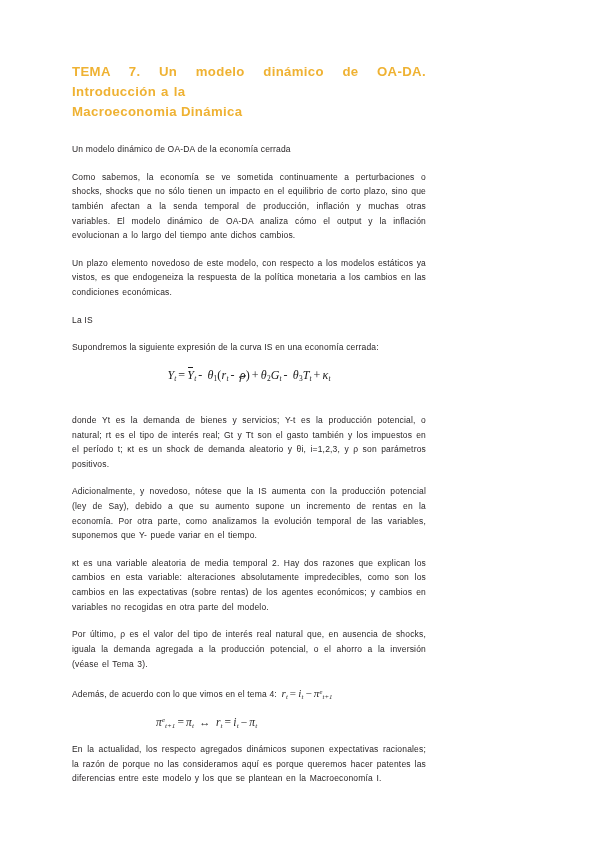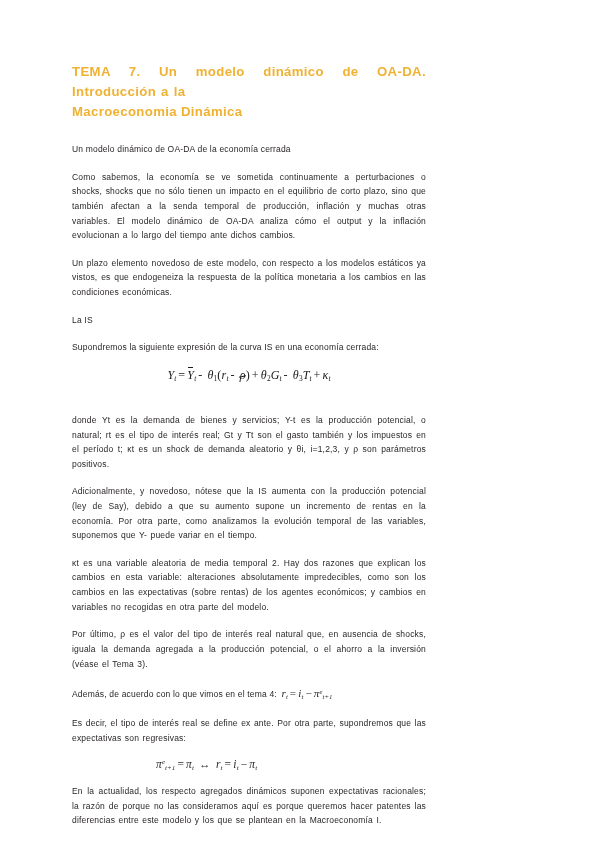--- a/index.html
+++ b/index.html
@@ -159,21 +159,20 @@
 
   <p class="body-text loose">Por último, ρ es el valor del tipo de interés real natural que, en ausencia de shocks, iguala la demanda agregada a la producción potencial, o el ahorro a la inversión (véase el Tema 3).</p>
 
   <p class="body-text">
     <span>Además, de acuerdo con lo que vimos en el tema 4:</span>
     <span class="math-inline">
       <span class="mvar">r</span><sub>t</sub><span class="op">=</span><span class="mvar">i</span><sub>t</sub><span class="op">−</span><span class="mvar">π</span><sup>e</sup><sub>t+1</sub>
     </span>
   </p>
 
-  <p class="body-text loose">Es decir, el tipo de interés real se define ex ante. Por otra parte, supondremos que las expectativas son regresivas:</p>
 
   <div class="math-indent">
     <span class="mvar">π</span><sup>e</sup><sub>t+1</sub><span class="op">=</span><span class="mvar">π</span><sub>t</sub><span class="op">&nbsp;↔&nbsp;</span><span class="mvar">r</span><sub>t</sub><span class="op">=</span><span class="mvar">i</span><sub>t</sub><span class="op">−</span><span class="mvar">π</span><sub>t</sub>
   </div>
 
   <p class="body-text loose">En la actualidad, los respecto agregados dinámicos suponen expectativas racionales; la razón de porque no las consideramos aquí es porque queremos hacer patentes las diferencias entre este modelo y los que se plantean en la Macroeconomía I.</p>
 
 </div>
 
 </body></html>

